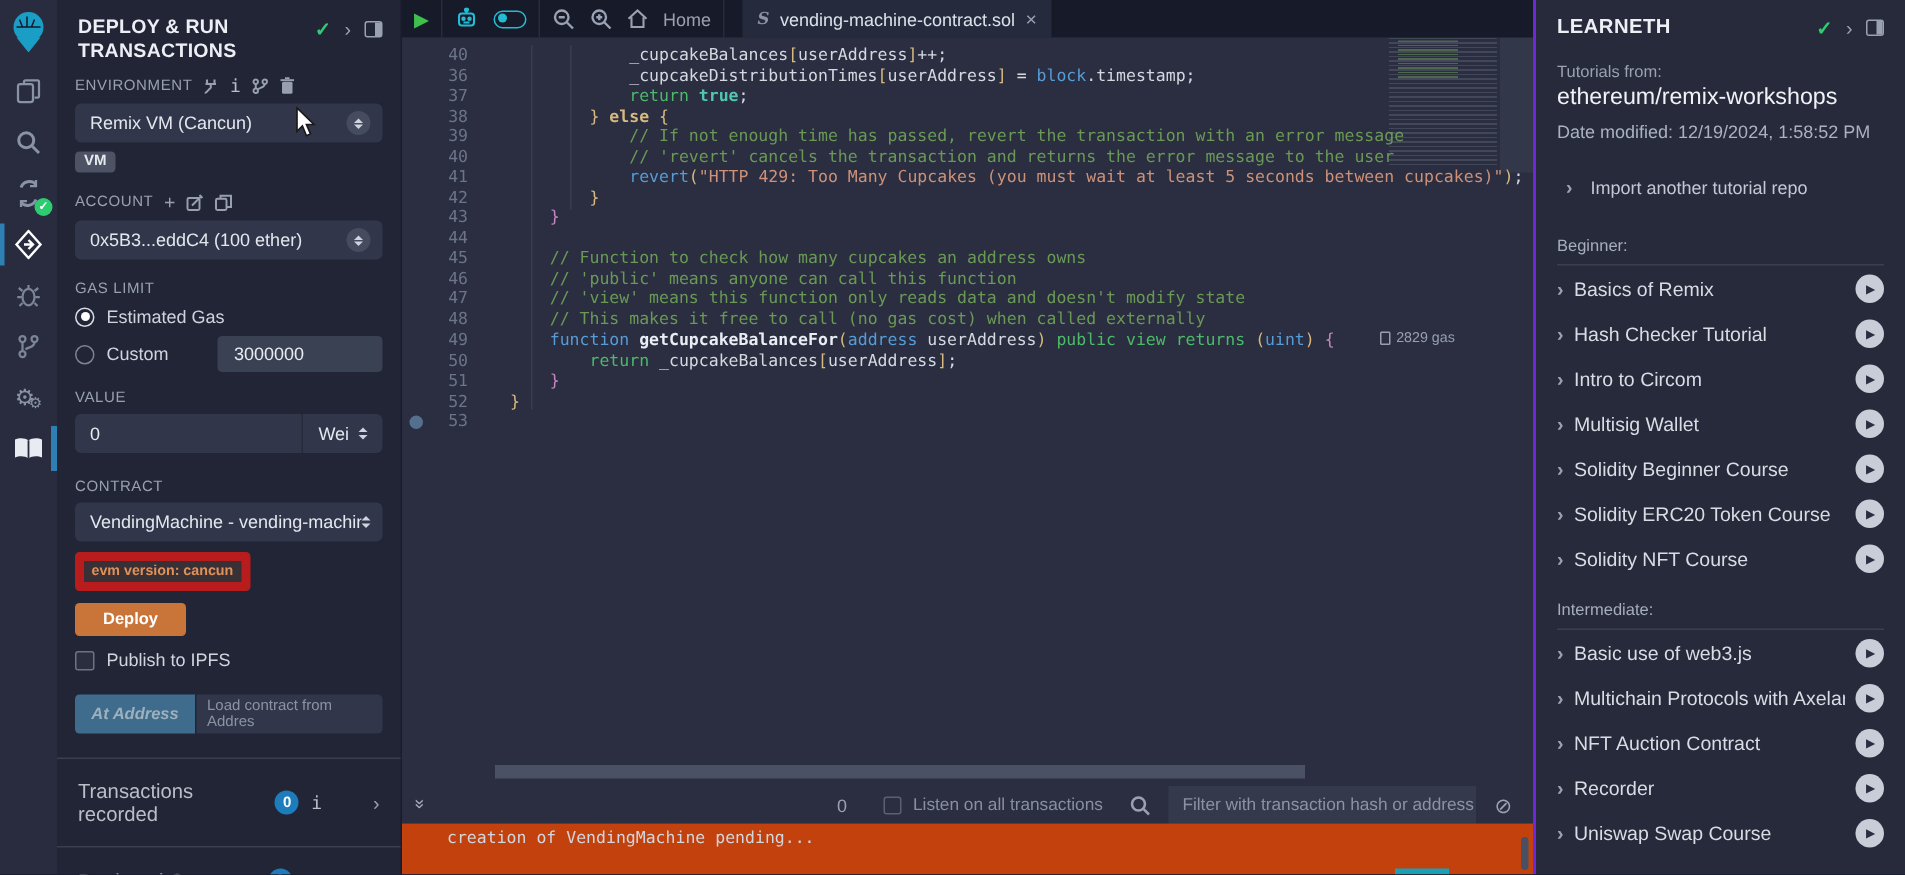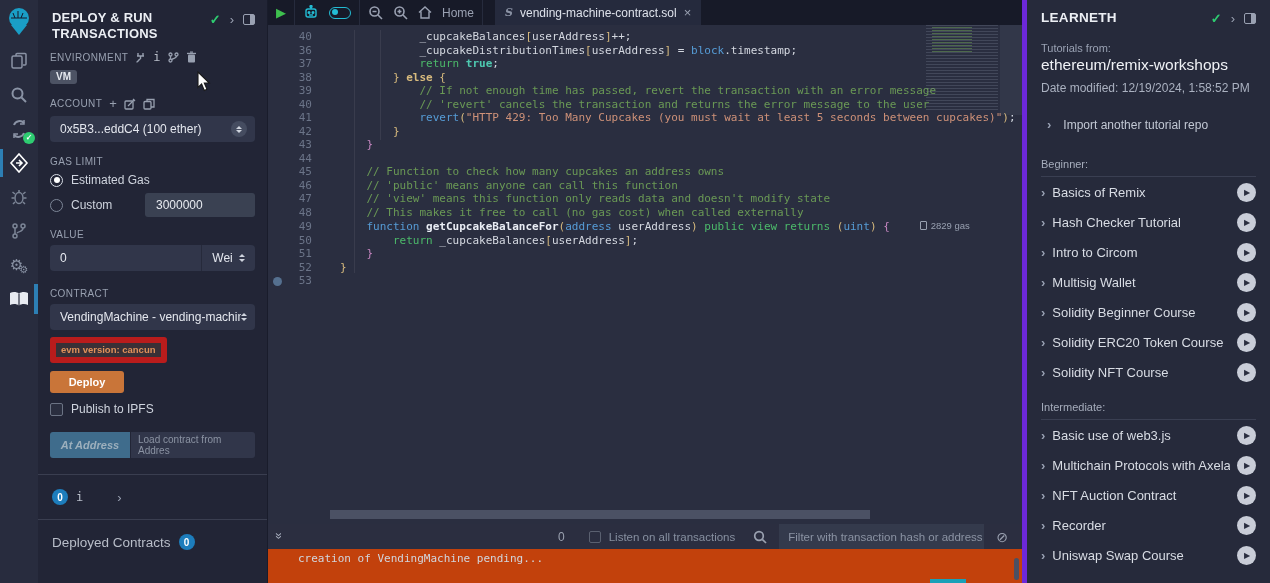--- a/index.html
+++ b/index.html
@@ -96,21 +96,21 @@
   .term-count { margin-left:auto; color:#9aa1b0; font-size:12px; }
   .term-check { width:12px; height:12px; border:1.5px solid #5a6070; border-radius:2px; margin-left:24px; flex:none; }
   .term-listen { color:#8790a0; font-size:11.5px; margin-left:8px; white-space:nowrap; }
   .term-search { margin-left:18px; flex:none; }
   .term-filter { margin-left:12px; width:205px; height:25px; background:#343a4c; display:flex; align-items:center; padding:0 9px; font-size:11.5px; color:#8b93a3; white-space:nowrap; overflow:hidden; flex:none; }
   .term-block { margin-left:12px; color:#9aa1b0; font-size:14px; }
   .term-content { flex:1; background:#c2410c; font-family:"DejaVu Sans Mono", monospace; font-size:11px; color:#d2d6de; padding:3px 0 0 30px; position:relative; }
   .term-vthumb { position:absolute; right:3px; bottom:3px; width:5px; height:22px; border-radius:3px; background:#4a5063; }
   .debug-sliver { position:absolute; left:662px; bottom:0; width:36px; height:4px; background:#1aa0b8; }
   
-  .rightpanel { width:248px; background:#262a3b; flex:none; border-left:5px solid #6d28d9; overflow:hidden; }
+  .rightpanel { width:248px; background:#262a3b; flex:none; border-left:2px solid #6d28d9; overflow:hidden; }
   .rp-header { display:flex; align-items:center; padding:9px 14px 0 14px; }
   .rp-title { font-size:13.5px; font-weight:bold; color:#eceff4; letter-spacing:.3px; flex:1; }
   .rp-body { padding:0 14px; }
   .from-label { margin-top:16px; font-size:11px; color:#99a1b3; }
   .repo-name { margin-top:2px; font-size:15.5px; color:#f0f2f6; }
   .date-label { margin-top:7px; font-size:12px; color:#aab1c0; }
   .import-row { margin-top:22px; display:flex; align-items:center; gap:12px; font-size:12px; color:#c2c8d4; padding-left:6px; }
   .tut-section-label { margin-top:14px; padding-bottom:6px; font-size:11px; color:#a6adbc; border-bottom:1px solid #3a3f52; }
   .tut-section-label.first { margin-top:26px; }
   .tut-item { height:30px; display:flex; align-items:center; gap:7px; }
@@ -210,20 +210,27 @@
               <circle cx="2.5" cy="8.5" r="1.5"></circle>
               <path d="M2.5 4 v3 M8.5 4 c0 2.5 -3 2 -4.5 3.5"></path>
             </svg>
           <svg width="11" height="12" viewBox="0 0 11 12" fill="#98a0b0">
               <rect x="2" y="3.5" width="7" height="8" rx="1"></rect>
               <rect x="1" y="1.8" width="9" height="1.3"></rect>
               <rect x="4" y="0.5" width="3" height="1.2"></rect>
             </svg>
         </span>
       </div>
+      <div class="dropdown">
+        <span class="dd-text">Remix VM (Cancun)</span>
+        <span class="stepper-circle">
+            <span class="tri-up"></span>
+            <span class="tri-dn"></span>
+          </span>
+      </div>
       <span class="vm-badge">VM</span>
 
       <div class="form-label" style="margin-top:12px;">
         <span>ACCOUNT</span>
         <span class="label-icons">
           <span style="font-size:13px;">+</span>
           <svg width="12" height="12" viewBox="0 0 12 12" fill="none" stroke="#98a0b0" stroke-width="1.3">
               <rect x="1" y="3" width="8" height="8" rx="1"></rect>
               <path d="M4 8 L10.5 1.5 M9 1 l2 2"></path>
             </svg>
@@ -288,20 +295,21 @@
       </div>
 
       <div class="ataddr-row">
         <button class="ataddr-btn">At Address</button>
         <span class="ataddr-input">Load contract from Addres</span>
       </div>
     </div>
 
     <div class="divider"></div>
     <div class="section-row">
+      <span>Transactions recorded</span>
       <span class="count-badge">0</span>
       <span class="info-i">i</span>
       <span class="row-chev">›</span>
     </div>
     <div class="divider" style="margin-top:0;"></div>
     <div class="section-row">
       <span>Deployed Contracts</span>
       <span class="count-badge">0</span>
     </div>
   </div>

